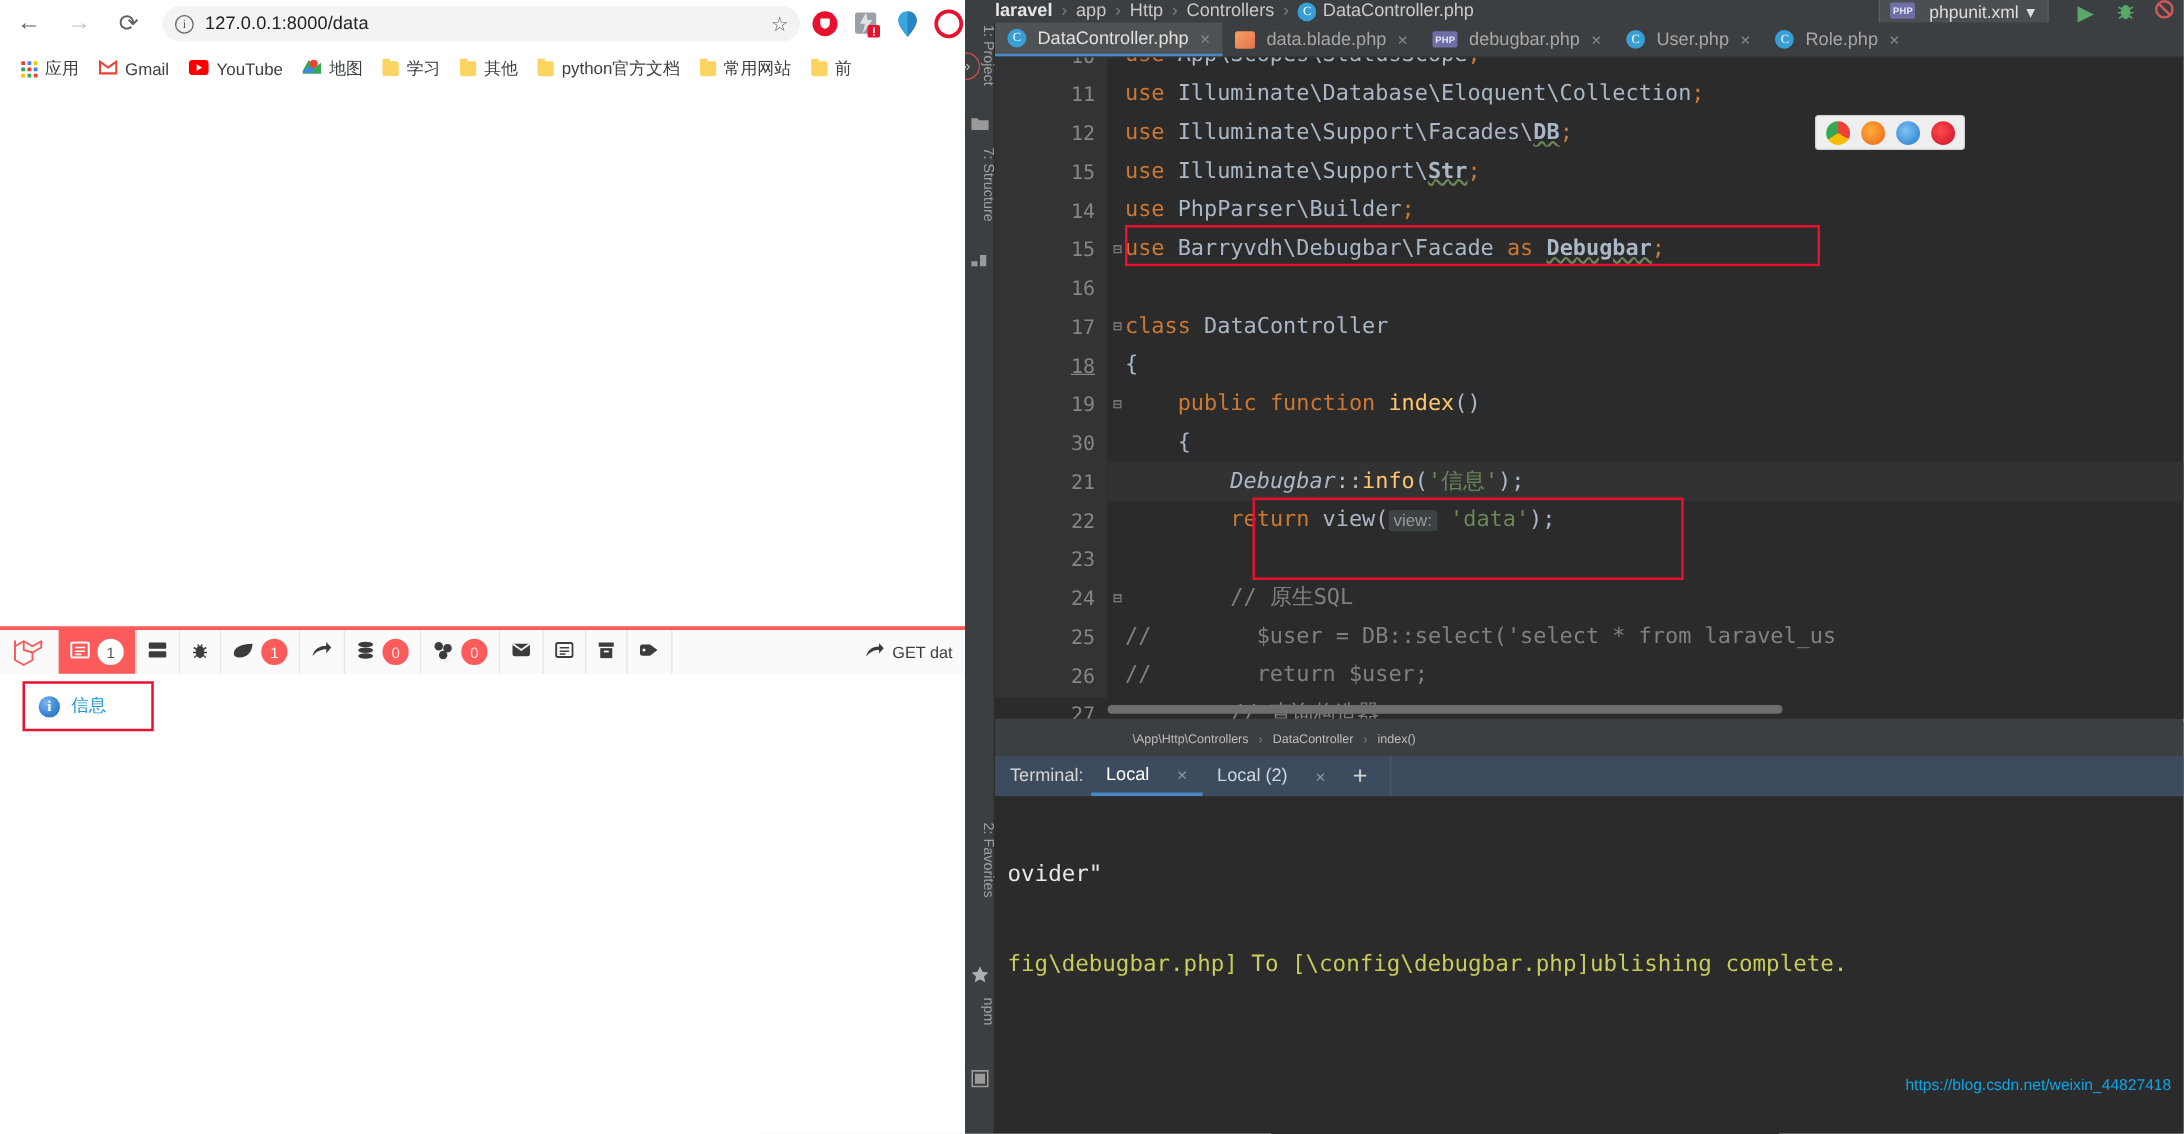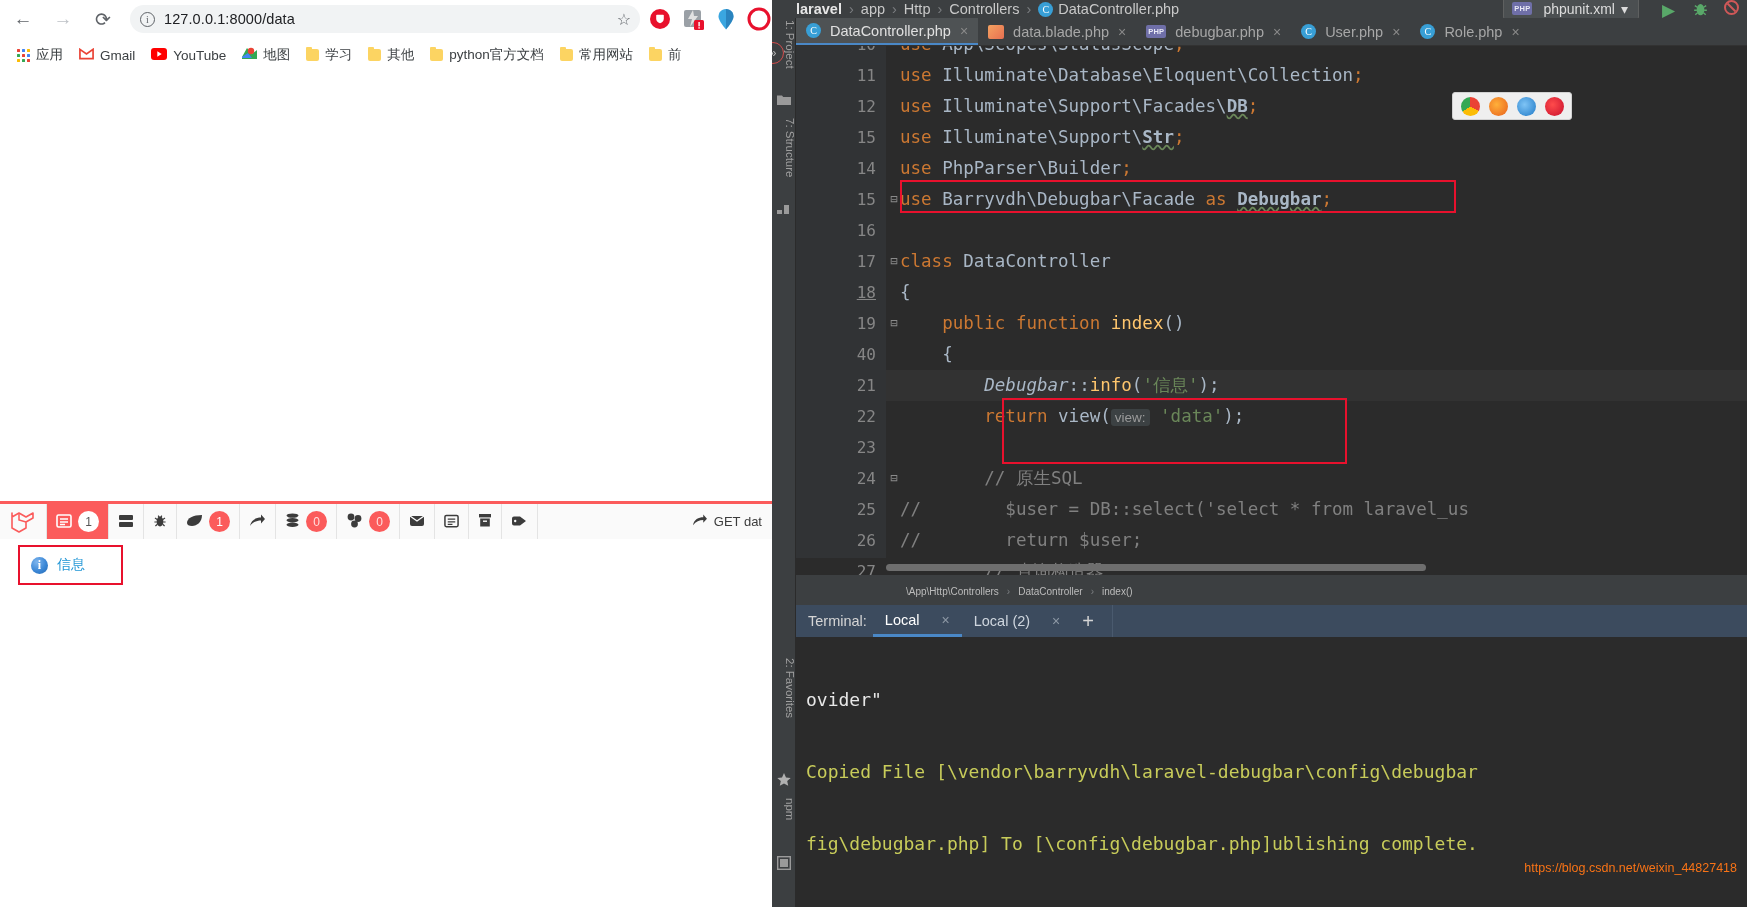--- a/index.html
+++ b/index.html
@@ -235,21 +235,21 @@
   #terminal-body {
     position: absolute; left: 24px; top: 637px; width: 951px; height: 270px;
     background: #2b2b2b; color: #e8e8e8;
     font-family: "DejaVu Sans Mono", monospace; font-size: 18px;
     padding: 6px 0 0 10px; overflow: hidden; white-space: pre;
   }
   .tline { height: 30px; line-height: 30px; }
   .tline.y { color: #c8cc5a; }
   #watermark {
     position: absolute; right: 10px; bottom: 32px;
-    font-size: 12.5px; color: #f97316; font-family: "Liberation Sans", sans-serif;
+    font-size: 12.5px; color: #0ea5e9; font-family: "Liberation Sans", sans-serif;
   }
   #float-ext {
     position: absolute; left: 680px; top: 92px; width: 120px; height: 28px;
     background: #efefef; border: 1px solid #d2d2d2; border-radius: 3px;
     display: flex; align-items: center; gap: 9px; padding-left: 8px;
   }
   .fe { width: 19px; height: 19px; border-radius: 50%; }
   #collapse-pill {
     position:absolute; left:-10px; top:24px; width:22px; height:22px;
     border-radius:50%; border:1px solid #d24c4c;
@@ -601,21 +601,21 @@
           <div class="ln" style="position: relative;">10</div>
           <div class="ln" style="position: relative;">11</div>
           <div class="ln" style="position: relative;">12</div>
           <div class="ln" style="position: relative;">15</div>
           <div class="ln" style="position: relative;">14</div>
           <div class="ln" style="position: relative;">15<span class="fold">⊟</span></div>
           <div class="ln" style="position: relative;">16</div>
           <div class="ln" style="position: relative;">17<span class="fold">⊟</span></div>
           <div class="ln" style="position: relative; text-decoration: underline;">18</div>
           <div class="ln" style="position: relative;">19<span class="fold">⊟</span></div>
-          <div class="ln" style="position: relative;">40</div>
+          <div class="ln" style="position: relative;">30</div>
           <div class="ln" style="position: relative;">21</div>
           <div class="ln" style="position: relative;">22</div>
           <div class="ln" style="position: relative;">23</div>
           <div class="ln" style="position: relative;">24<span class="fold">⊟</span></div>
           <div class="ln" style="position: relative; text-align: right;">25</div>
           <div class="ln" style="position: relative;">26</div>
           <div class="ln" style="position: relative;">27</div>
         </div>
       <div id="code" style="margin-top: -17px;"><div class="cl"><span class="kw">use</span> App\Scopes\StatusScope<span class="kw">;</span></div><div class="cl"><span class="kw">use</span> Illuminate\Database\Eloquent\Collection<span class="kw">;</span></div><div class="cl"><span class="kw">use</span> Illuminate\Support\Facades\<span class="uline">DB</span><span class="kw">;</span></div><div class="cl"><span class="kw">use</span> Illuminate\Support\<span class="uline">Str</span><span class="kw">;</span></div><div class="cl"><span class="kw">use</span> PhpParser\Builder<span class="kw">;</span></div><div class="cl"><span class="kw">use</span> Barryvdh\Debugbar\Facade <span class="kw">as</span> <span class="uline">Debugbar</span><span class="kw">;</span></div><div class="cl">&nbsp;</div><div class="cl"><span class="kw">class</span> <span class="cls">DataController</span></div><div class="cl">{</div><div class="cl">    <span class="kw">public function</span> <span class="id">index</span>()</div><div class="cl">    {</div><div class="cl cur">        <span class="italic">Debugbar</span>::<span class="id">info</span>(<span class="str">'信息'</span>);</div><div class="cl">        <span class="kw">return</span> <span class="cls">view</span>(<span class="param-hint">view:</span> <span class="str">'data'</span>);</div><div class="cl">&nbsp;</div><div class="cl">        <span class="cmt">// 原生SQL</span></div><div class="cl"><span class="cmt">//        $user = DB::select('select * from laravel_us</span></div><div class="cl"><span class="cmt">//        return $user;</span></div><div class="cl">        <span class="cmt">// 查询构造器</span></div></div>
       <div class="hlbox" id="hl-15"></div>
@@ -647,21 +647,20 @@
       <span class="tt">
         <span>Local (2)</span>
         <span class="x">×</span>
       </span>
       <span id="terminal-plus">+</span>
       <span id="terminal-filler"></span>
     </div>
 
     <div id="terminal-body">
       <div class="tline">ovider"</div>
-      <div class="tline y">Copied File [\vendor\barryvdh\laravel-debugbar\config\debugbar</div>
       <div class="tline y">fig\debugbar.php] To [\config\debugbar.php]ublishing complete.</div>
       
       
     </div>
 
     <div id="watermark">https://blog.csdn.net/weixin_44827418</div>
   </div>
 
 </div>
 

